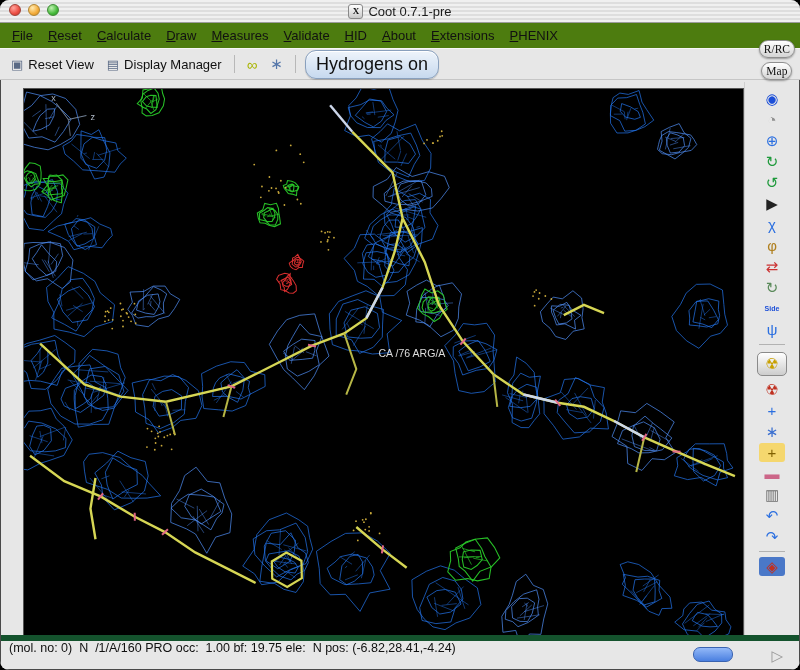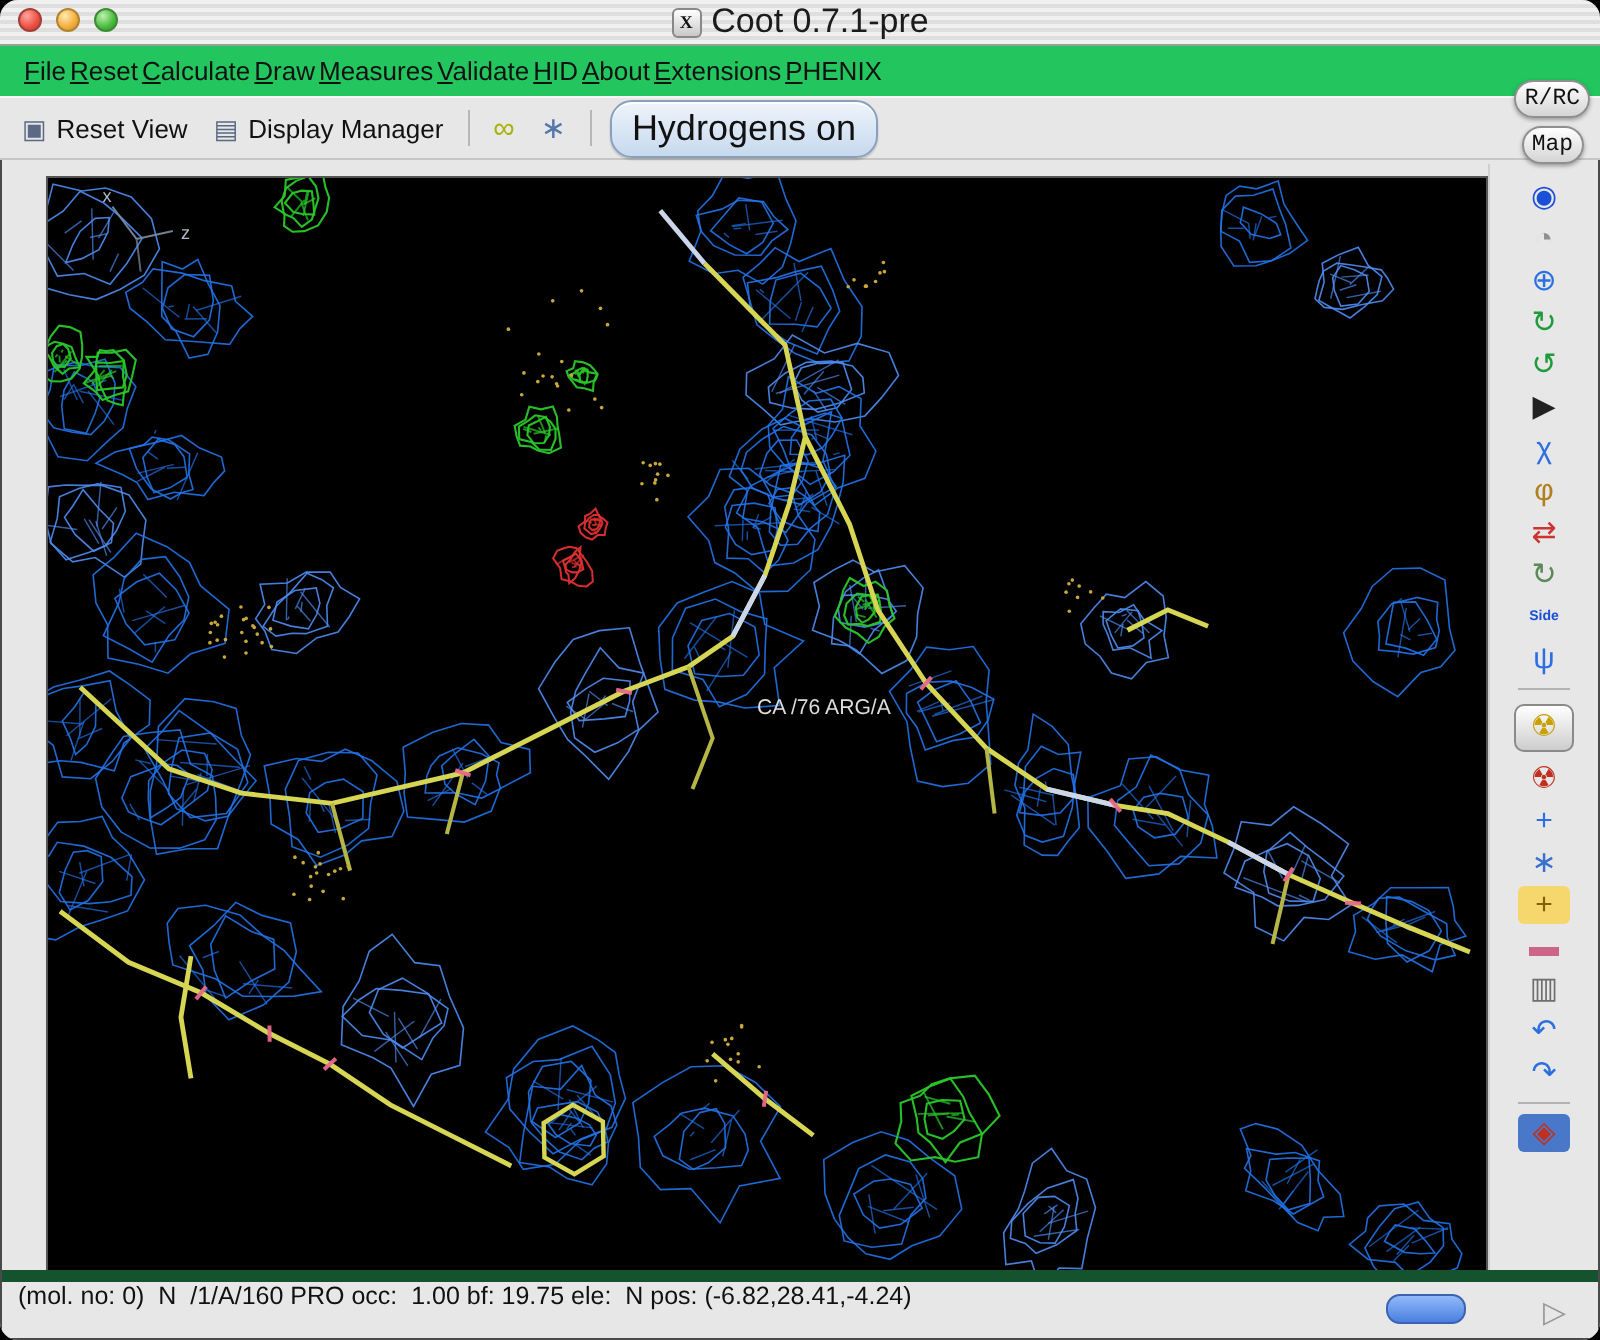--- a/index.html
+++ b/index.html
@@ -14,46 +14,46 @@
             display:flex;align-items:center;justify-content:center}
   .lights{position:absolute;left:9px;top:4px;display:flex;gap:7px}
   .light{width:12px;height:12px;border-radius:50%;display:inline-block;box-sizing:border-box}
   .light.red{background:radial-gradient(circle at 35% 30%,#ffa49c,#ec4d42 60%,#b83a30);border:1px solid #a04036}
   .light.yellow{background:radial-gradient(circle at 35% 30%,#ffeab0,#f3ab39 60%,#c98a26);border:1px solid #b08432}
   .light.green{background:radial-gradient(circle at 35% 30%,#c0f0b0,#46ba3b 60%,#2e8f27);border:1px solid #3f8a36}
   .title-wrap{display:flex;align-items:center;gap:5px}
   .win-icon{width:13px;height:13px;border:1px solid #888;background:linear-gradient(#fff,#c8c8c8);
             font:bold 9px "Liberation Serif",serif;display:flex;align-items:center;justify-content:center;
             border-radius:3px;color:#111}
-  .title{font-size:17px;color:#1b1b1b}
+  .title{font-size:13px;color:#1b1b1b}
 
   
-  .menubar{height:25px;display:flex;align-items:center;gap:2px;padding:0 12px;
-           background:#22c55e;font-size:13px;color:#111}
+  .menubar{height:25px;display:flex;align-items:center;gap:15px;padding:0 12px;
+           background:#4d7c0f;font-size:13px;color:#111}
   .menu-item{display:inline-block;cursor:default}
   .menu-item::first-letter{text-decoration:underline}
 
   
   .toolbar{height:30px;display:flex;align-items:center;gap:7px;padding:0 8px;background:#e7e7e7;
            border-top:1px solid #f6f6f6;border-bottom:1px solid #c6c6c6}
   .tb-btn{display:flex;align-items:center;gap:5px;background:none;border:none;
           font-size:13px;color:#111;padding:2px 3px;font-family:inherit}
   .tb-ic{font-size:13px;color:#5a6a85}
   .tb-ic.yellowish{color:#a8b400;font-size:15px}
   .tb-ic.bluish{color:#5577aa;font-size:15px}
   .sep{width:1px;height:18px;background:#b8b8b8;margin:0 2px}
   .toggle{background:linear-gradient(#eef4fb,#c7d9ee);border:1px solid #89a0bd;border-radius:11px;
           padding:3px 10px;font-size:18px;color:#111;font-family:inherit;
           box-shadow:0 1px 1px rgba(0,0,0,.18), inset 0 1px 0 #fff}
 
   
   .corner{position:absolute;top:40px;right:5px;display:flex;flex-direction:column;gap:4px;
           align-items:center;z-index:6}
   .aqua-btn{background:linear-gradient(#ffffff,#d4d4d4);border:1px solid #8f8f8f;border-radius:10px;
-            font-size:11.5px;padding:2px 4px;color:#111;font-family:Liberation Mono, monospace;
+            font-size:11.5px;padding:2px 4px;color:#111;font-family:Liberation Serif, serif;
             box-shadow:0 1px 2px rgba(0,0,0,.35)}
 
   
   .main{position:absolute;top:82px;left:1px;right:1px;bottom:30px;display:flex}
   .canvas-area{flex:1;padding:6px 0 0 22px;background:#e7e7e7;min-width:0}
   .gl{width:100%;height:100%;display:block;background:#000;border:1px solid #555;box-sizing:border-box}
   .right-col{width:54px;display:flex;flex-direction:column;align-items:center;padding-top:6px;
              background:#e7e7e7;border-left:1px solid #cfcfcf}
   .tool-icon{width:26px;height:19px;line-height:19px;text-align:center;font-size:15px;margin:1px 0;cursor:pointer}
   .tool-icon.small{font-size:7px;font-weight:bold}

